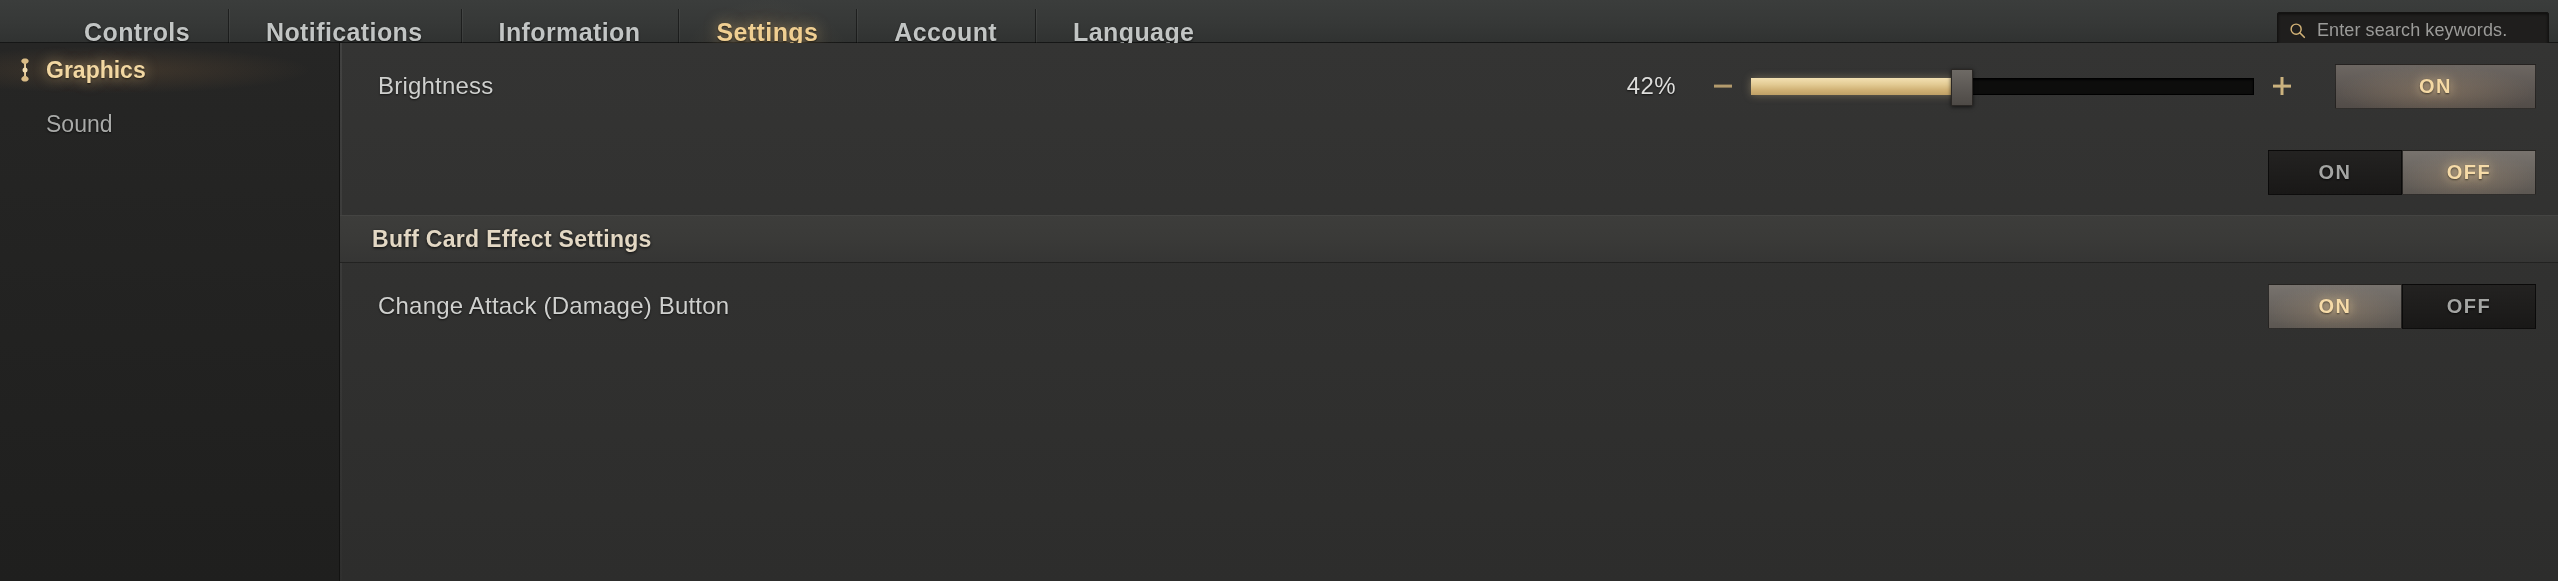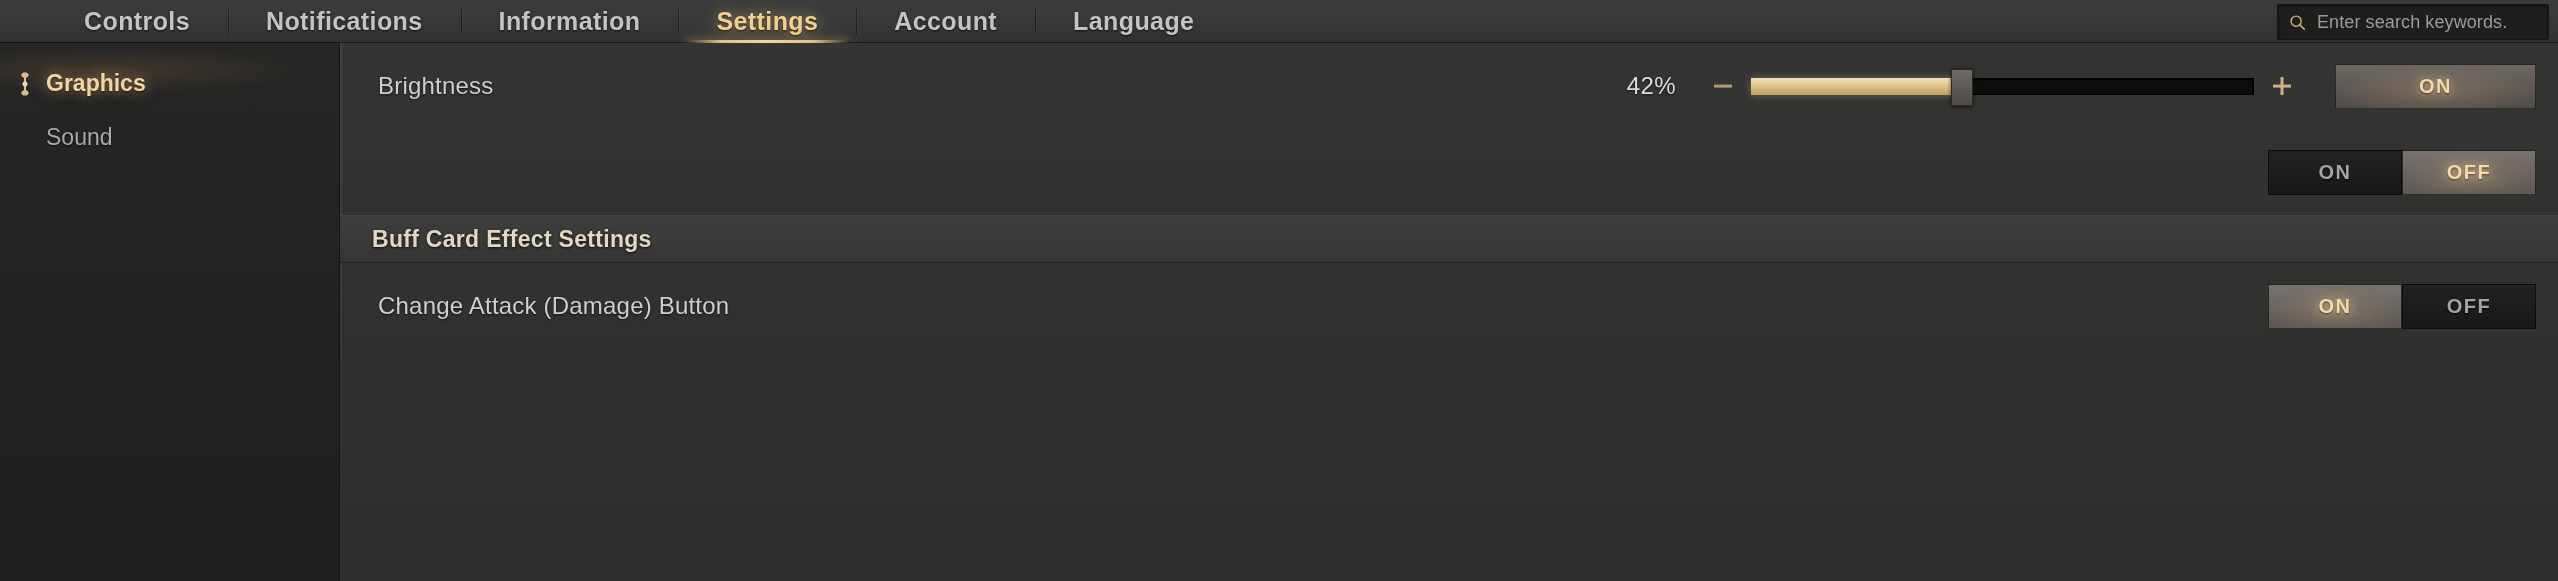--- a/index.html
+++ b/index.html
@@ -40,21 +40,21 @@
     align-items: stretch;
     height: 43px;
     margin-left: 46px;
   }
   .tab {
     position: relative;
     display: flex;
     align-items: center;
     justify-content: center;
     height: 43px;
-    padding: 0 38px;
+    padding: 11px 38px;
     font-size: 25px;
     font-weight: bold;
     letter-spacing: 0.4px;
     color: #c2c5c4;
     text-shadow: 0 1px 2px rgba(0,0,0,0.75);
     white-space: nowrap;
     cursor: pointer;
   }
   .tab + .tab::before {
     content: "";
@@ -84,21 +84,21 @@
       rgba(243,216,164,1) 50%,
       rgba(232,200,142,0.95) 78%,
       rgba(223,186,120,0.0) 100%);
     box-shadow: 0 0 9px rgba(235,198,133,0.55);
   }
 
   
   .search-box {
     position: absolute;
     right: 9px;
-    top: 4px;
+    top: 12px;
     width: 272px;
     height: 36px;
     background: #1f1e1d;
     border: 1px solid #141312;
     border-radius: 2px;
     display: flex;
     align-items: center;
     padding: 0 11px;
     box-sizing: border-box;
     box-shadow: inset 0 1px 3px rgba(0,0,0,0.6);
@@ -143,21 +143,21 @@
     flex: 0 0 340px;
     width: 340px;
     height: 538px;
     background: linear-gradient(180deg, #262625 0%, #232322 40%, #1f1f1e 100%);
     border-right: 1px solid #131312;
     box-sizing: border-box;
   }
   .side-item {
     position: relative;
     display: flex;
-    align-items: flex-end;
+    align-items: center;
     height: 54px;
     padding-left: 46px;
     font-size: 23px;
     cursor: pointer;
     white-space: nowrap;
   }
   .side-item .side-label {
     color: #a9aaa8;
     text-shadow: 0 1px 2px rgba(0,0,0,0.7);
   }

